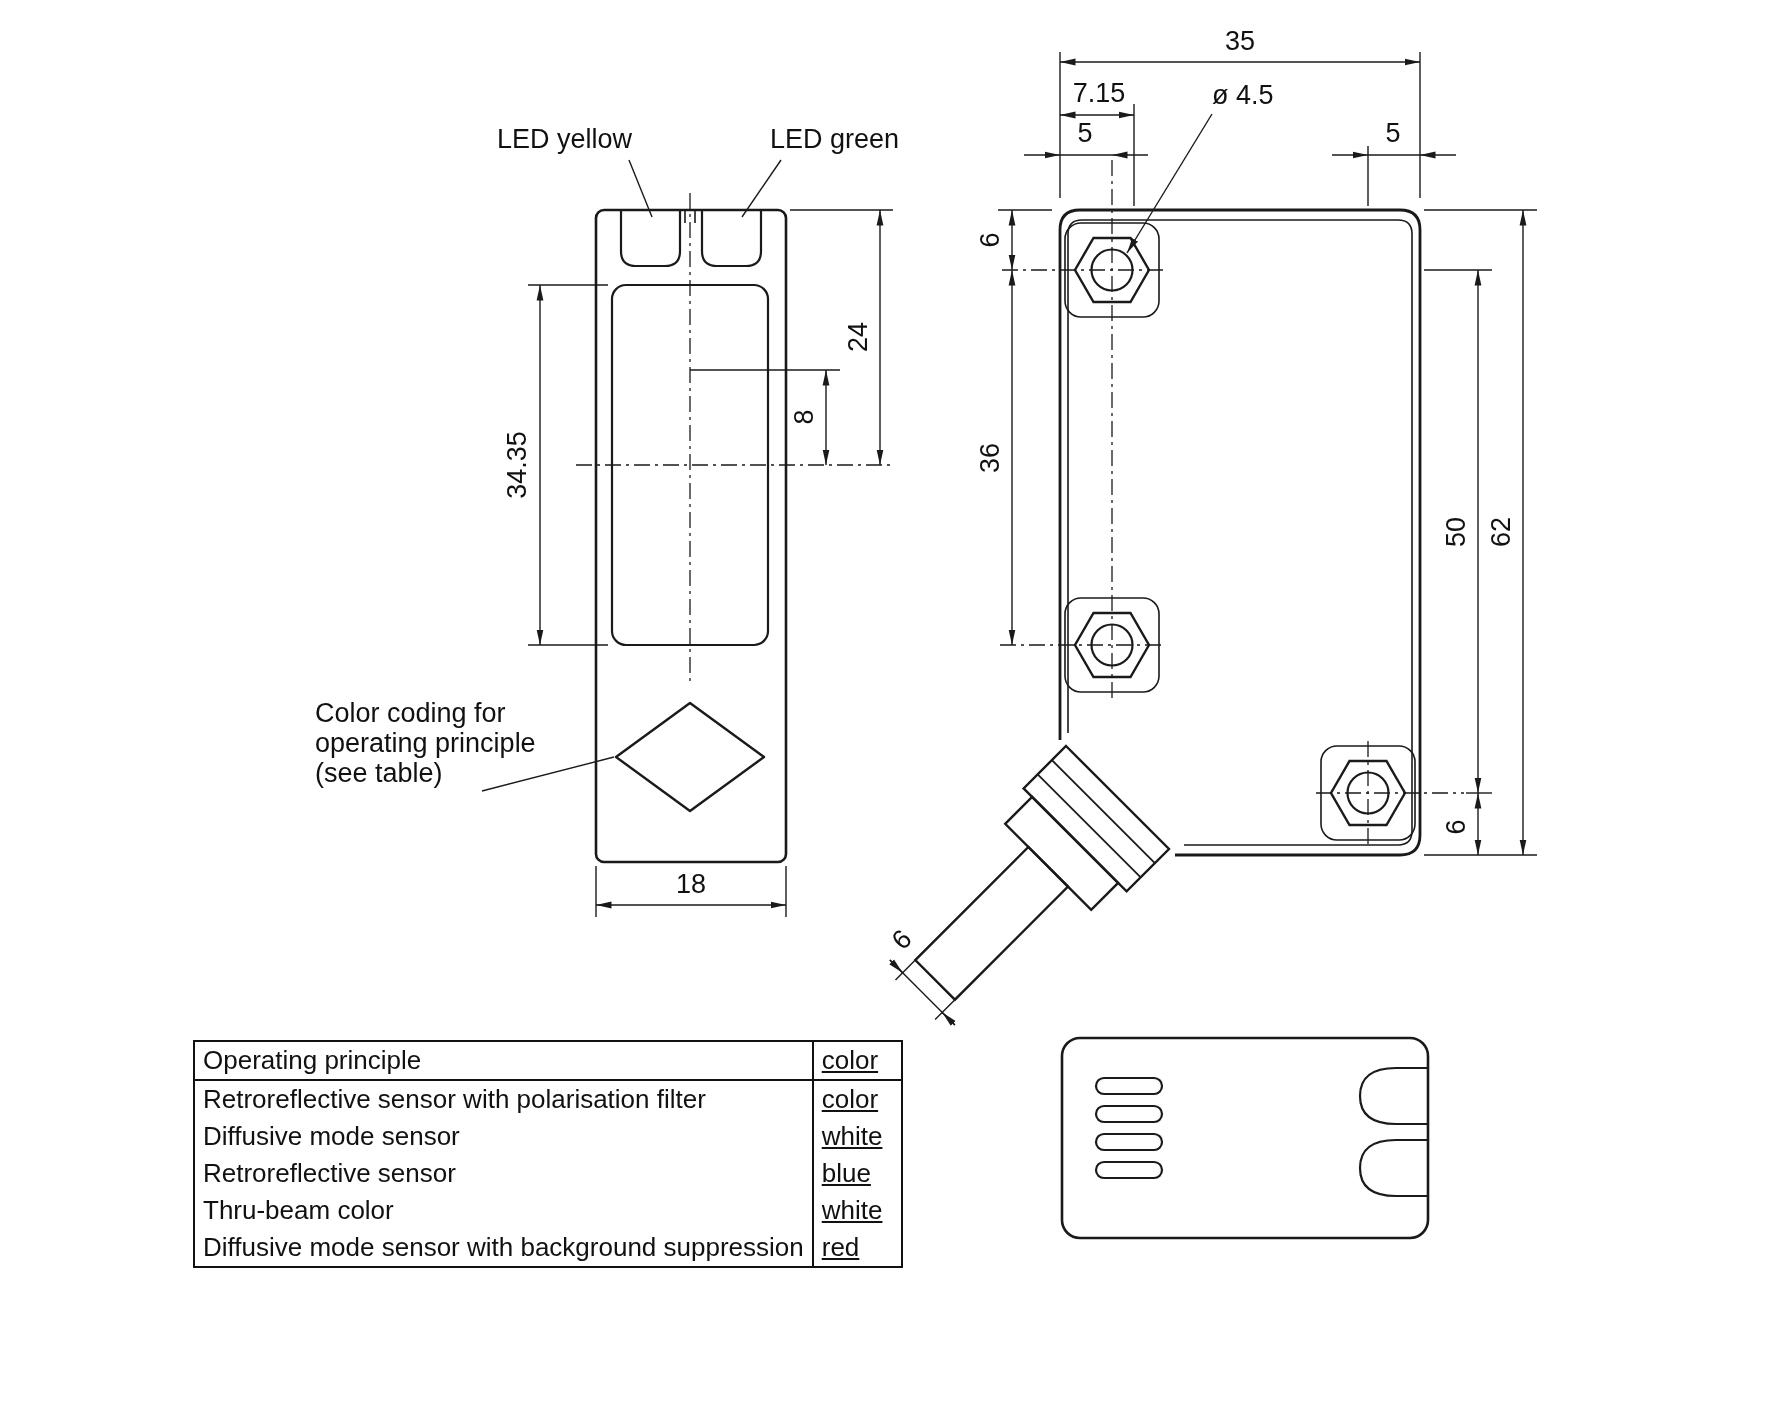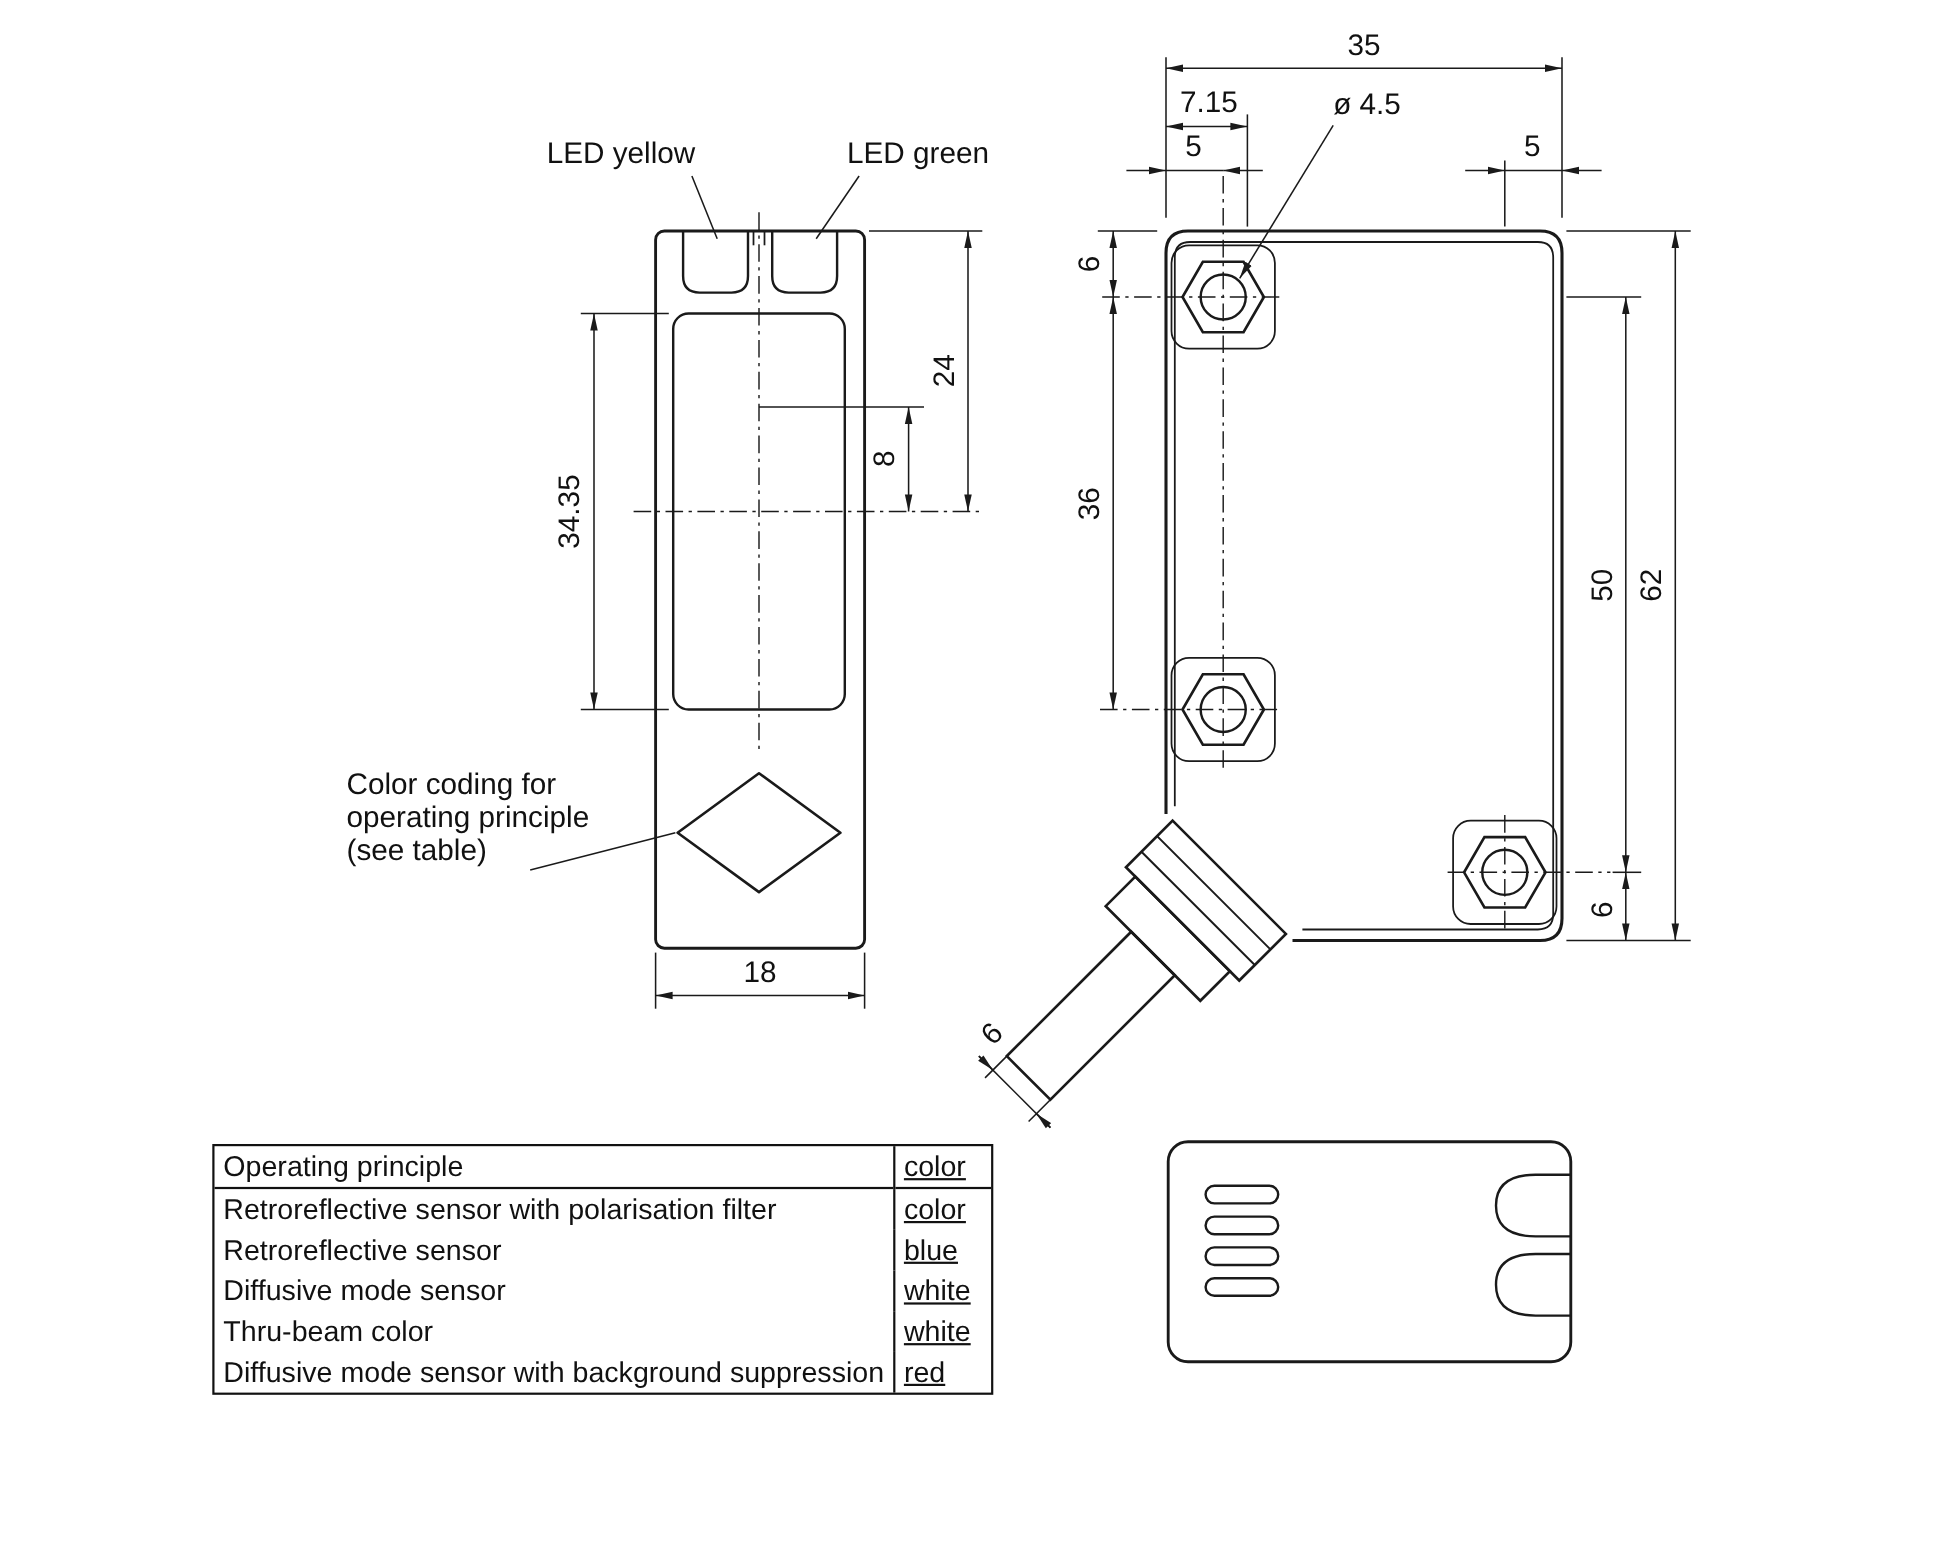--- a/index.html
+++ b/index.html
@@ -169,26 +169,26 @@
         <th>Operating principle</th>
         <th>color</th>
       </tr>
     </thead>
     <tbody>
       <tr>
         <td>Retroreflective sensor with polarisation filter</td>
         <td>color</td>
       </tr>
       <tr>
+        <td>Diffusive mode sensor</td>
+        <td>white</td>
+      </tr>
+      <tr>
         <td>Retroreflective sensor</td>
         <td>blue</td>
-      </tr>
-      <tr>
-        <td>Diffusive mode sensor</td>
-        <td>white</td>
       </tr>
       <tr>
         <td>Thru-beam color</td>
         <td>white</td>
       </tr>
       <tr>
         <td>Diffusive mode sensor with background suppression</td>
         <td>red</td>
       </tr>
     </tbody>

